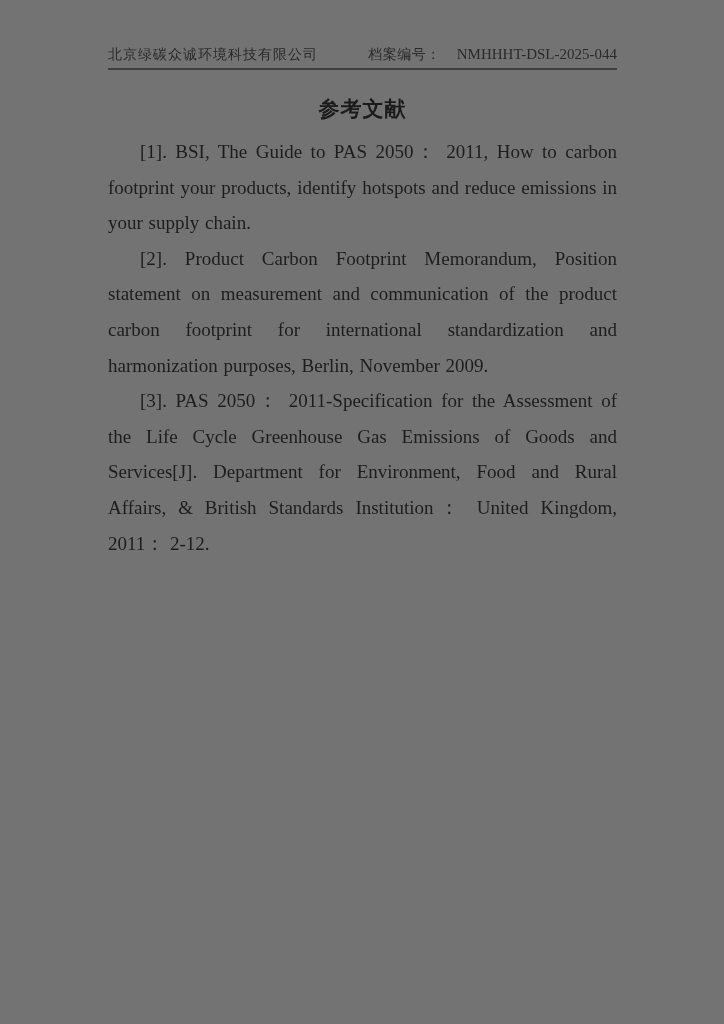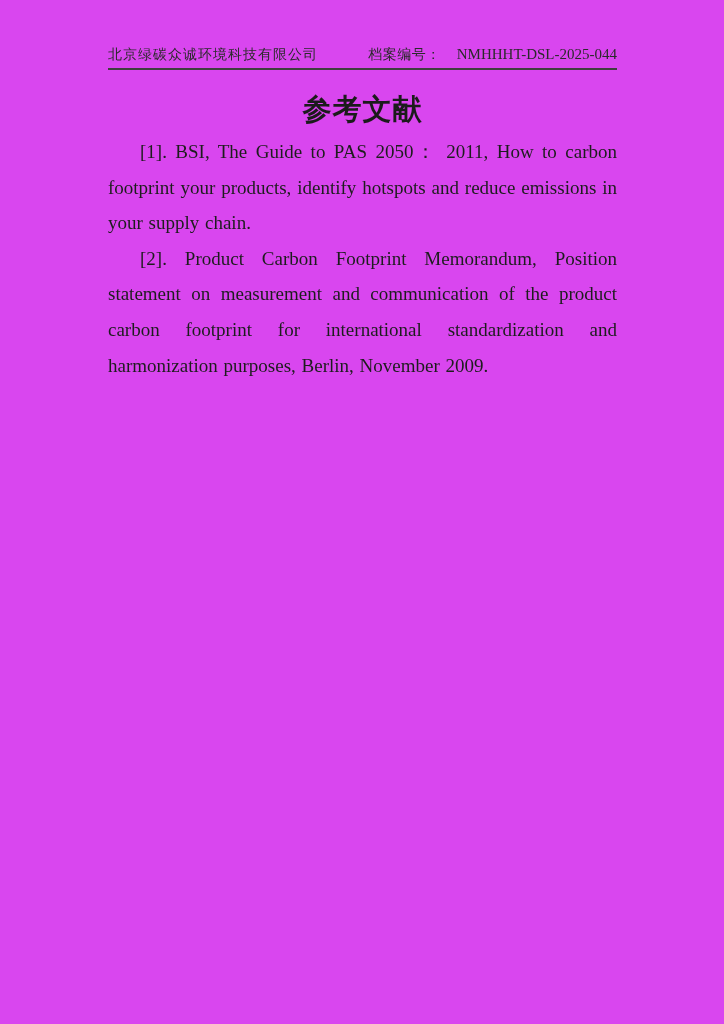--- a/index.html
+++ b/index.html
@@ -5,21 +5,21 @@
   * { margin: 0; padding: 0; box-sizing: border-box; }
 
   html, body {
     background: #ffffff;
   }
 
   .page {
     position: relative;
     width: 724px;
     height: 1024px;
-    background: #d946ef;
+    background: #737373;
     overflow: hidden;
     font-family: "Liberation Serif", "DejaVu Serif", serif;
     color: #1d1d1d;
   }
 
   
   .page-header {
     position: absolute;
     left: 108px;
     width: 509px;
@@ -55,21 +55,21 @@
     margin-left: 16px;
   }
 
   
   .doc-title {
     position: absolute;
     left: 108px;
     width: 509px;
     top: 95px;
     text-align: center;
-    font-size: 29px;
+    font-size: 21px;
     line-height: 29px;
     font-weight: bold;
     letter-spacing: 1px;
     color: #1b1b1b;
   }
 
   
   .references {
     position: absolute;
     left: 108px;
@@ -109,16 +109,17 @@
       <span class="label">档案编号：</span>
       <span class="value">NMHHHT-DSL-2025-044</span>
     </span>
   </div>
 
   <div class="doc-title">参考文献</div>
 
   <div class="references">
     <p>[1]. BSI, The Guide to PAS 2050： 2011, How to carbon footprint your products, identify hotspots and reduce emissions in your supply chain.</p>
     <p>[2]. Product Carbon Footprint Memorandum, Position statement on measurement and communication of the product carbon footprint for international standardization and harmonization purposes, Berlin, November 2009.</p>
+    <p>[3]. PAS 2050： 2011-Specification for the Assessment of the Life Cycle Greenhouse Gas Emissions of Goods and Services[J]. Department for Environment, Food and Rural Affairs, &amp; British Standards Institution： United Kingdom, 2011： 2-12.</p>
   </div>
 
 
 </div>
 
 </body></html>

